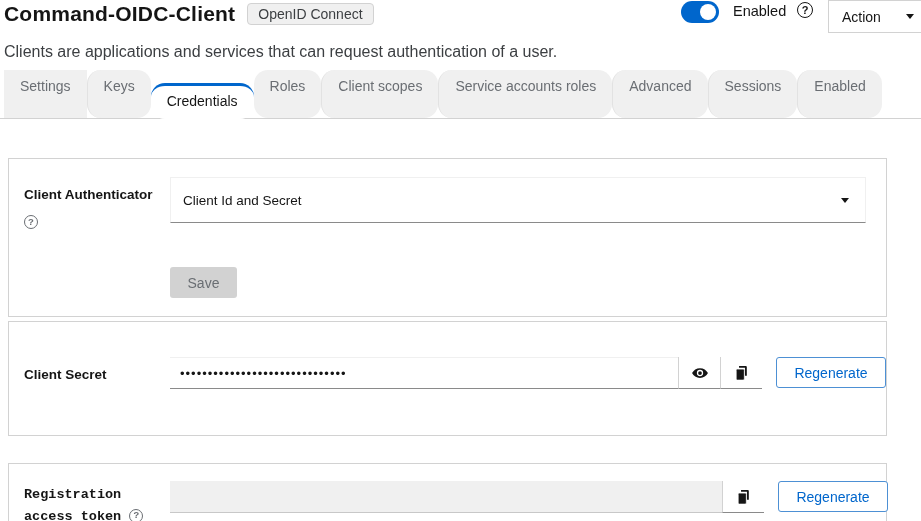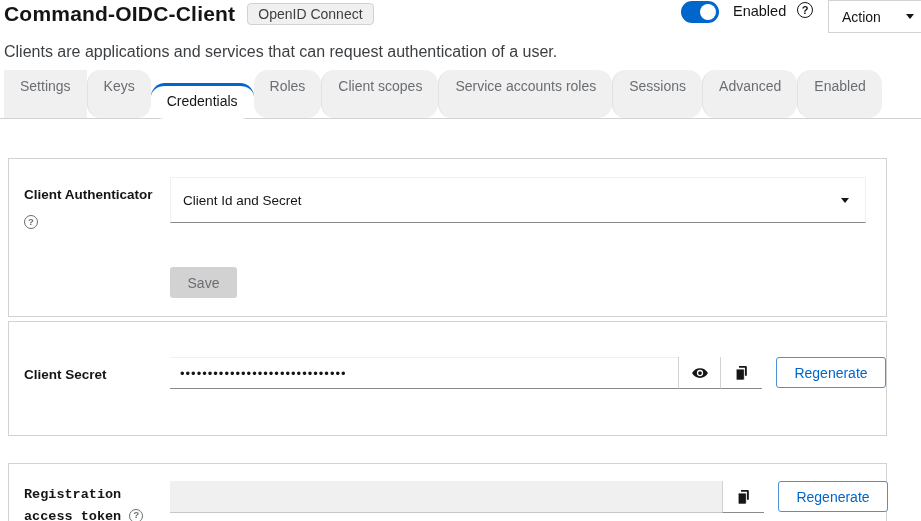--- a/index.html
+++ b/index.html
@@ -95,22 +95,22 @@
 
 <div class="subtitle">Clients are applications and services that can request authentication of a user.</div>
 
 <div class="tabbar">
   <div class="tab">Settings</div>
   <div class="tab">Keys</div>
   <div class="tab active">Credentials</div>
   <div class="tab">Roles</div>
   <div class="tab">Client scopes</div>
   <div class="tab">Service accounts roles</div>
+  <div class="tab">Advanced</div>
   <div class="tab">Sessions</div>
-  <div class="tab">Advanced</div>
   <div class="tab">Enabled</div>
 </div>
 
 <div class="card card-1">
   <div class="row">
     <div class="field-label">
       <span>Client Authenticator</span><br>
       <span class="help-gray label-help-below">?</span>
     </div>
     <div>

